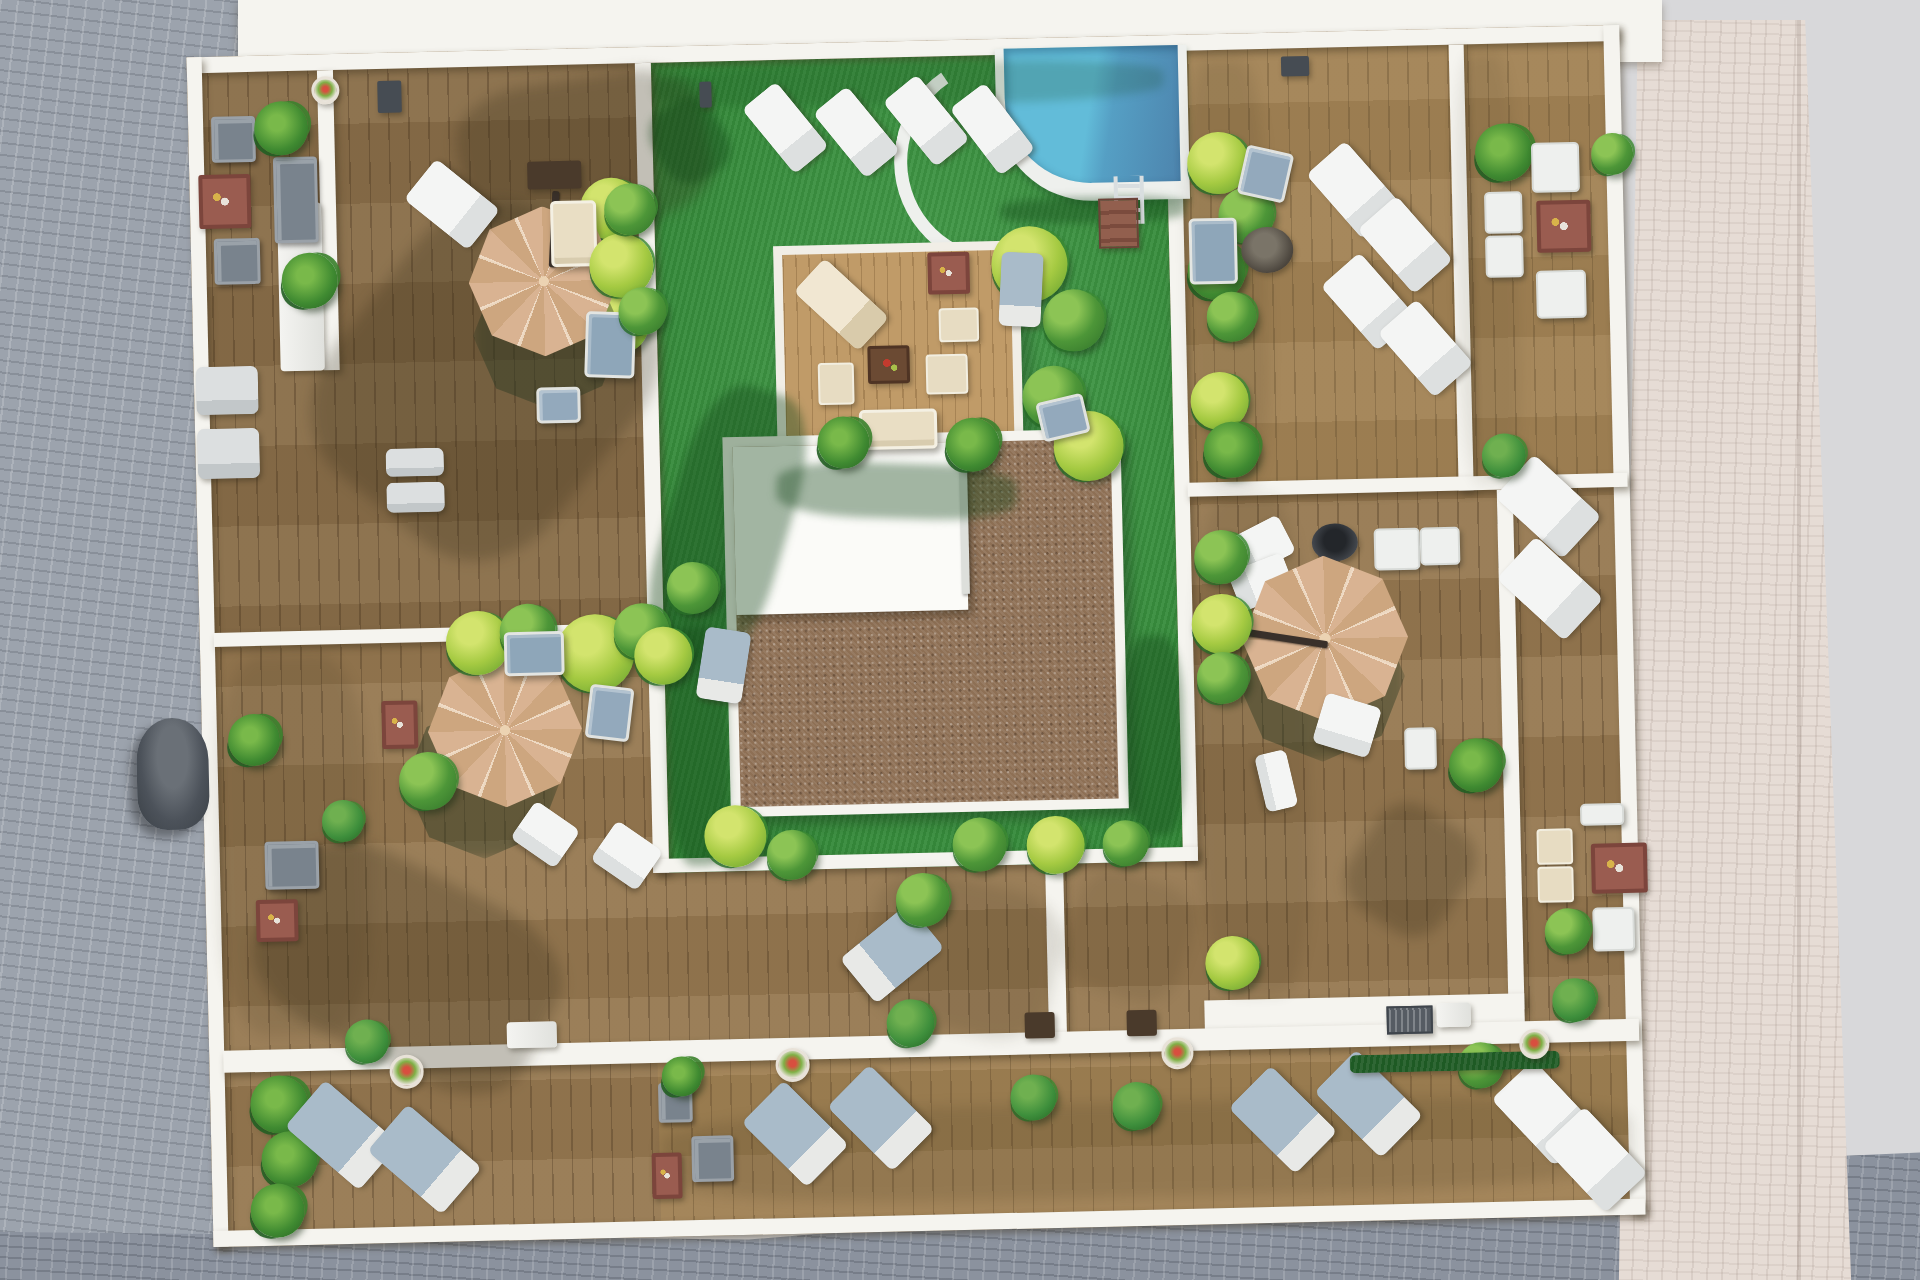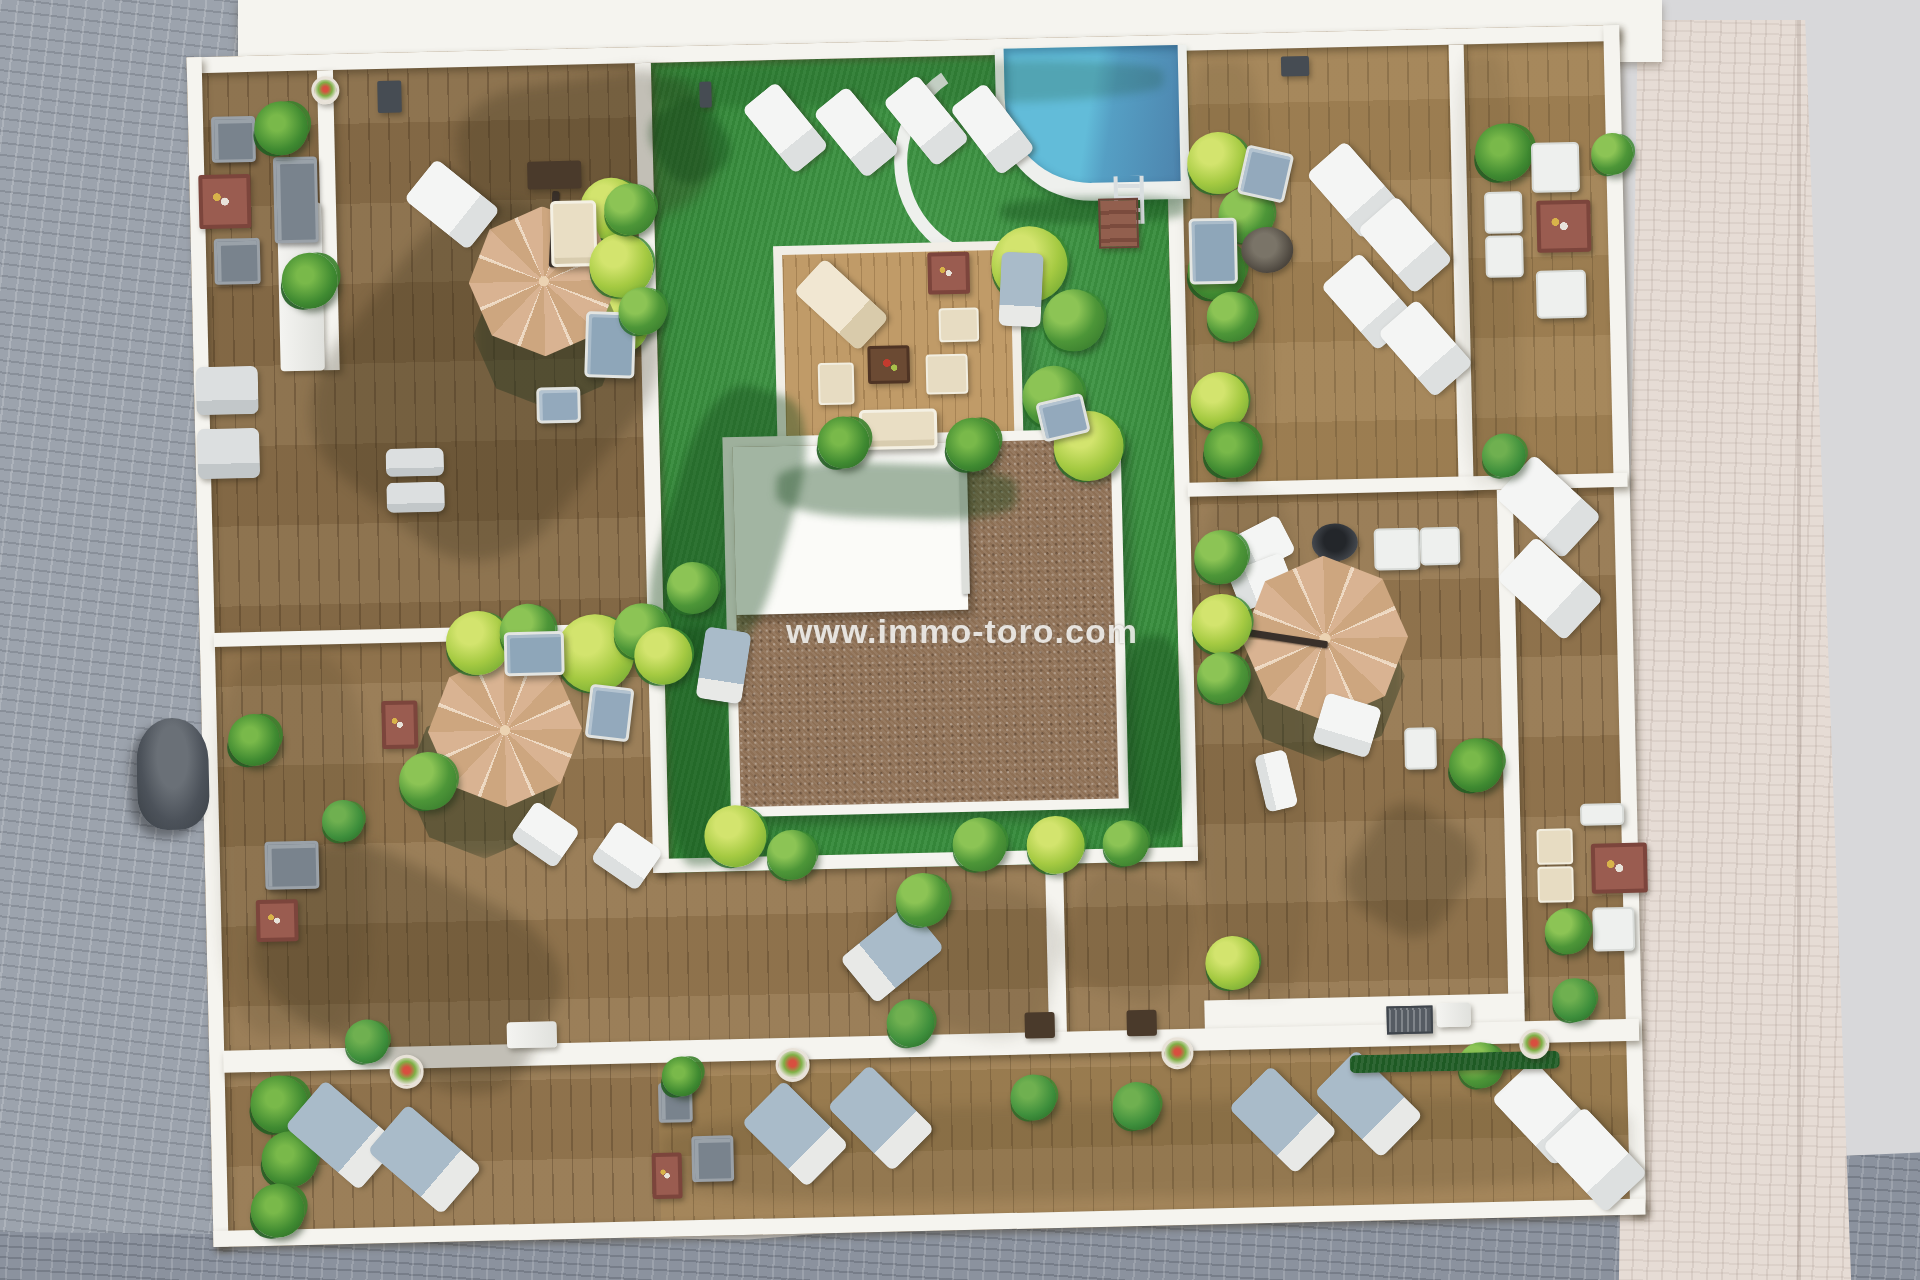--- a/index.html
+++ b/index.html
@@ -346,14 +346,13 @@
       <div class="it planter" style="left: 1510px; top: 1042px; width: 30px; height: 30px;"></div>
       <div class="it chair-white" style="left: 1576px; top: 818px; width: 44px; height: 22px;"></div>
       <div class="it chair-cream" style="left: 1532px; top: 842px; width: 36px; height: 36px;"></div>
       <div class="it chair-cream" style="left: 1532px; top: 880px; width: 36px; height: 36px;"></div>
       <div class="it table-red" style="left: 1586px; top: 858px; width: 56px; height: 50px;"></div>
       <div class="it chair-white" style="left: 1586px; top: 922px; width: 42px; height: 44px;"></div>
       <div class="it plant" style="left: 1538px; top: 922px; width: 46px; height: 46px;"></div>
       <div class="it plant topiary" style="left: 1544px; top: 992px; width: 44px; height: 44px;"></div>
     </div>
 
-  <div class="watermark">www.immo-toro.com</div>
 </div>
 
 </body></html>

